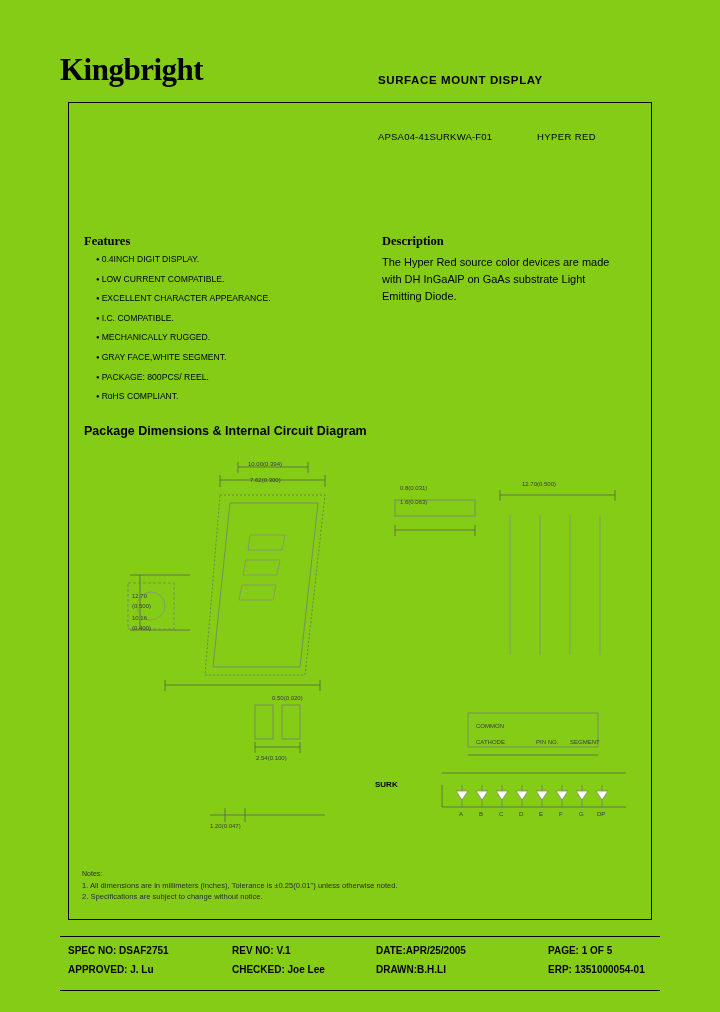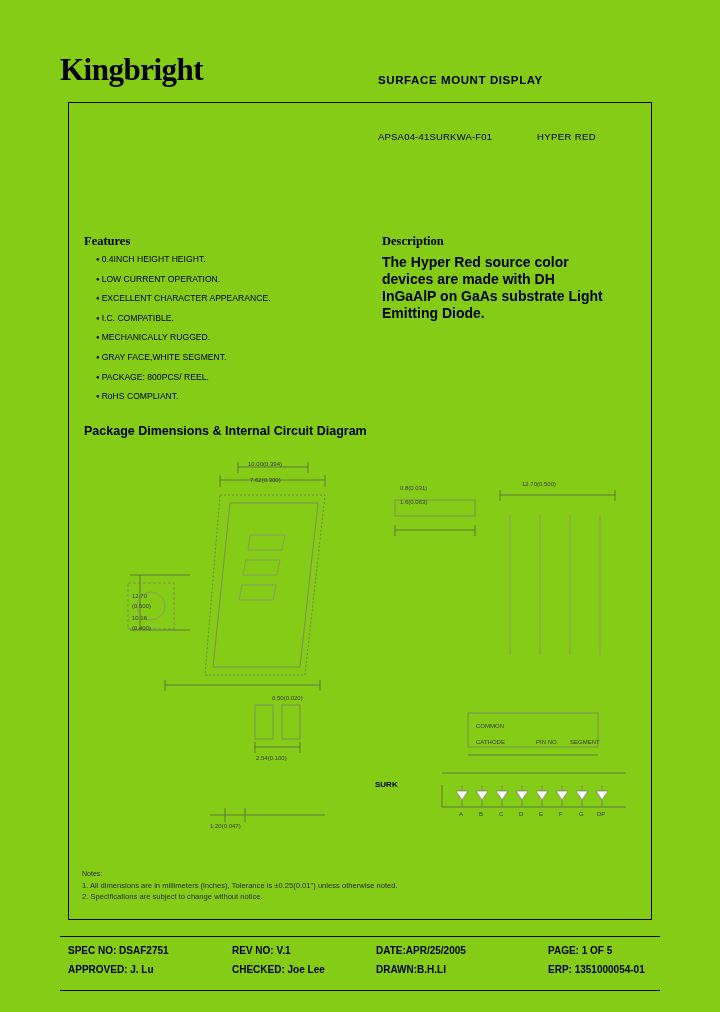--- a/index.html
+++ b/index.html
@@ -99,24 +99,23 @@
     top: 234px;
     font-size: 12.5px;
     font-weight: bold;
     font-family: "Liberation Serif", serif;
   }
   .desc-body {
     position: absolute;
     left: 382px;
     top: 254px;
     width: 230px;
-    font-size: 14px;
+    font-size: 11px;
     line-height: 17px;
     color: #000;
-    font-weight: bold;
   }
   
   .pkg-title {
     position: absolute;
     left: 84px;
     top: 424px;
     font-size: 12.5px;
     font-weight: bold;
     font-family: Liberation Sans, sans-serif;
   }
@@ -184,22 +183,22 @@
   <div class="logo">Kingbright</div>
   <div class="header-title">SURFACE  MOUNT  DISPLAY</div>
 
   <div class="main-box"></div>
 
   <div class="part-number">APSA04-41SURKWA-F01</div>
   <div class="color-name">HYPER  RED</div>
 
   <div class="features-title">Features</div>
   <ul class="features-list">
-    <li>0.4INCH HEIGHT HEIGHT.</li>
-    <li>LOW CURRENT OPERATION.</li>
+    <li>0.4INCH DIGIT DISPLAY.</li>
+    <li>LOW CURRENT COMPATIBLE.</li>
     <li>EXCELLENT  CHARACTER  APPEARANCE.</li>
     <li>I.C. COMPATIBLE.</li>
     <li>MECHANICALLY RUGGED.</li>
     <li>GRAY  FACE,WHITE SEGMENT.</li>
     <li>PACKAGE: 800PCS/ REEL.</li>
     <li>RoHS COMPLIANT.</li>
   </ul>
 
   <div class="desc-title">Description</div>
   <div class="desc-body">The Hyper Red source color devices are made with DH InGaAlP on GaAs substrate Light Emitting Diode.</div>

